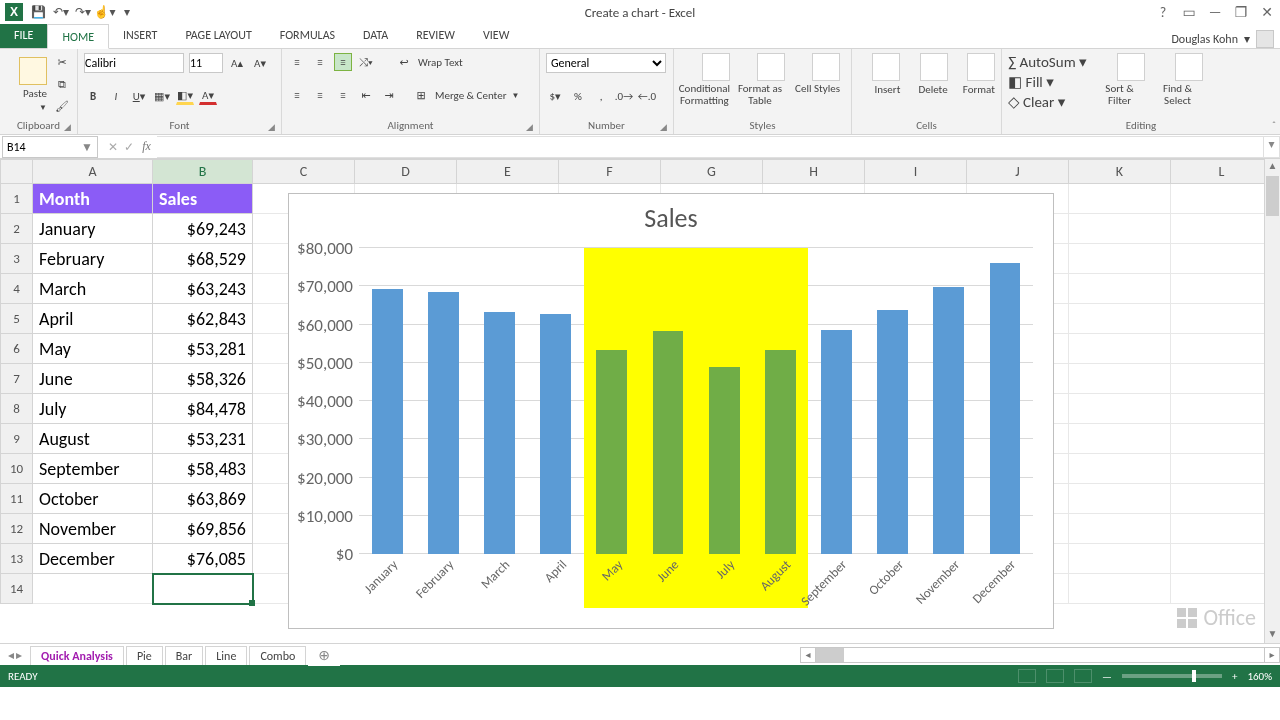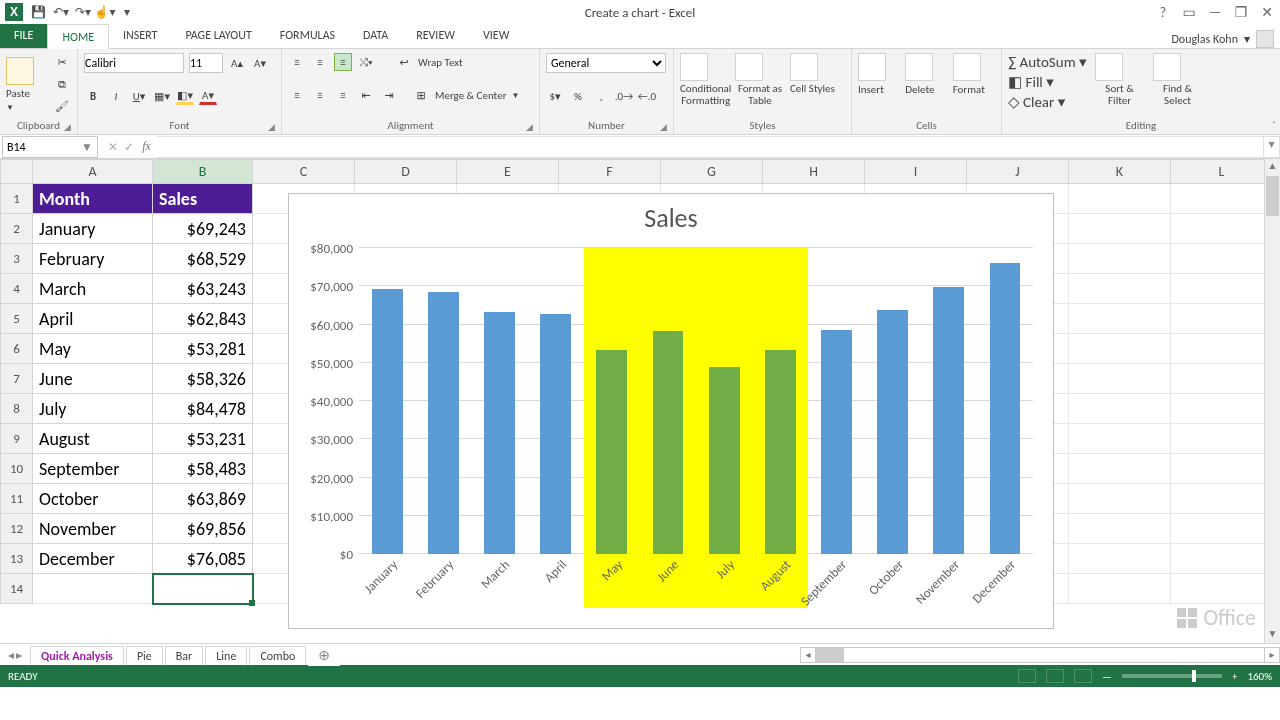--- a/index.html
+++ b/index.html
@@ -20,21 +20,21 @@
   .tab.active { color: #217346; border: 1px solid #d4d4d4; border-bottom: 1px solid #fff; background: #fff; position: relative; top: 1px; }
   .tab-right { margin-left: auto; display: flex; align-items: center; padding-right: 6px; gap: 6px; color: #444; font-size: 12px;}
   .avatar-sq { width: 18px; height: 18px; background: #e5e5e5; border: 1px solid #c8c8c8;}
 
   
   .ribbon { display: flex; height: 86px; background: #f3f3f3; border-bottom: 1px solid #d4d4d4; font-size: 11px; color: #444; position: relative; }
   .group  { border-right: 1px solid #d9d9d9; padding: 4px 6px 0 6px; display: flex; flex-direction: column; justify-content: space-between; }
   .group-label { text-align: center; font-size: 11px; color: #666; padding-bottom: 2px; position: relative; }
   .group-label .dialog { position: absolute; right: 0; bottom: 2px; font-size: 9px; color: #888; }
   .row { display: flex; align-items: center; gap: 5px; }
-  .btn-lg { display: flex; flex-direction: column; align-items: flex-start; justify-content: center; width: 50px; gap: 2px; font-size: 11px;}
+  .btn-lg { display: flex; flex-direction: column; align-items: flex-end; justify-content: center; width: 50px; gap: 2px; font-size: 11px;}
   .btn-lg .ic { width: 28px; height: 28px; border: 1px solid #d0d0d0; background: #fff; }
   .icon-s { width: 18px; height: 18px; display: inline-flex; align-items: center; justify-content: center; border: 1px solid transparent;}
   select.fake, input.fake { border: 1px solid #c8c8c8; background: #fff; font-size: 12px; height: 20px; }
   .ribbon-collapse { position: absolute; right: 4px; bottom: 2px; font-size: 10px; color: #888; }
 
   
   .fbar { display: flex; align-items: center; height: 24px; border-bottom: 1px solid #d4d4d4; background: #fff; font-size: 12px;}
   .namebox { width: 96px; height: 22px; border: 1px solid #c8c8c8; margin: 0 2px; padding: 0 4px; display:flex; align-items:center; justify-content:space-between;}
   .fxbtns { display: flex; gap: 6px; padding: 0 8px; color: #aaa;}
   .fxlabel{ font-style: italic; font-family: "Cambria Math", serif; color:#777; padding-right:6px;}
@@ -42,31 +42,31 @@
   .fbar-drop { width:16px; text-align:center; color:#888; border:1px solid #e0e0e0; border-left:none; height:22px;}
 
   
   .gridwrap { position: relative; height: 484px; overflow: hidden; }
   table.sheet { border-collapse: collapse; font-size: 18px; table-layout: fixed; }
   .colhdr th { background: #f0f0f0; border: 1px solid #d4d4d4; font-weight: normal; color: #555; font-size: 14px; height: 24px; }
   .colhdr th.sel { background: #d3e5d3; color: #217346; }
   .rowhdr { background: #f0f0f0; border: 1px solid #d4d4d4; color: #555; font-size: 13px; text-align: center; width: 32px; }
   td.cell { border: 1px solid #d4d4d4; padding: 2px 6px; height: 30px; }
   td.blank { border:1px solid #e8e8e8;}
-  .hdr-cell { background: #4c1d95; color: #fff; font-weight: bold; }
+  .hdr-cell { background: #8b5cf6; color: #fff; font-weight: bold; }
   .money { text-align: right; }
   .sel-cell { outline: 2px solid #217346; outline-offset: -1px; position:relative;}
   .sel-cell::after{content:"";position:absolute;right:-3px;bottom:-3px;width:6px;height:6px;background:#217346;}
 
   
   .chart { position: absolute; left: 288px; top: 34px; width: 766px; height: 436px; background: #fff; border: 1px solid #bfbfbf; }
   .chart-title { text-align: center; font-size: 26px; color: #555; padding: 8px 0 4px 0; font-family: Calibri;}
   .plot { position: absolute; left: 70px; top: 54px; right: 20px; bottom: 74px; }
   .grid-h { position: absolute; left: 0; right: 0; border-top: 1px solid #d9d9d9; }
-  .ylab   { position: absolute; right: 100%; transform: translateY(-50%); font-size: 13px; color: #666; padding-right: 6px; white-space: nowrap;}
+  .ylab   { position: absolute; right: 100%; transform: translateY(-50%); font-size: 17px; color: #666; padding-right: 6px; white-space: nowrap;}
   .bars   { position: absolute; inset: 0; display: flex; align-items: flex-end; }
   .barcol { flex: 1; display: flex; justify-content: center; align-items: flex-end; position: relative; height: 100%; }
   .bar    { width: 55%; background: #5b9bd5; }
   .bar.hl { background: #70ad47; }
   .xlab   { position: absolute; top: 100%; left: 50%; transform-origin: left top; transform: rotate(-45deg) translate(-100%, 4px); font-size: 13px; color: #666; white-space: nowrap;}
   .hl-band { position: absolute; top: 0; bottom: -54px; background: #ffff00; }
 
   
   .office { position:absolute; right:24px; bottom:12px; font-size:22px; color:#ccc; font-family:"Segoe UI Light"; display:flex; align-items:center; gap:6px;}
   .office .sq{display:inline-grid;grid-template:1fr 1fr/1fr 1fr;gap:2px;width:20px;height:20px;}

